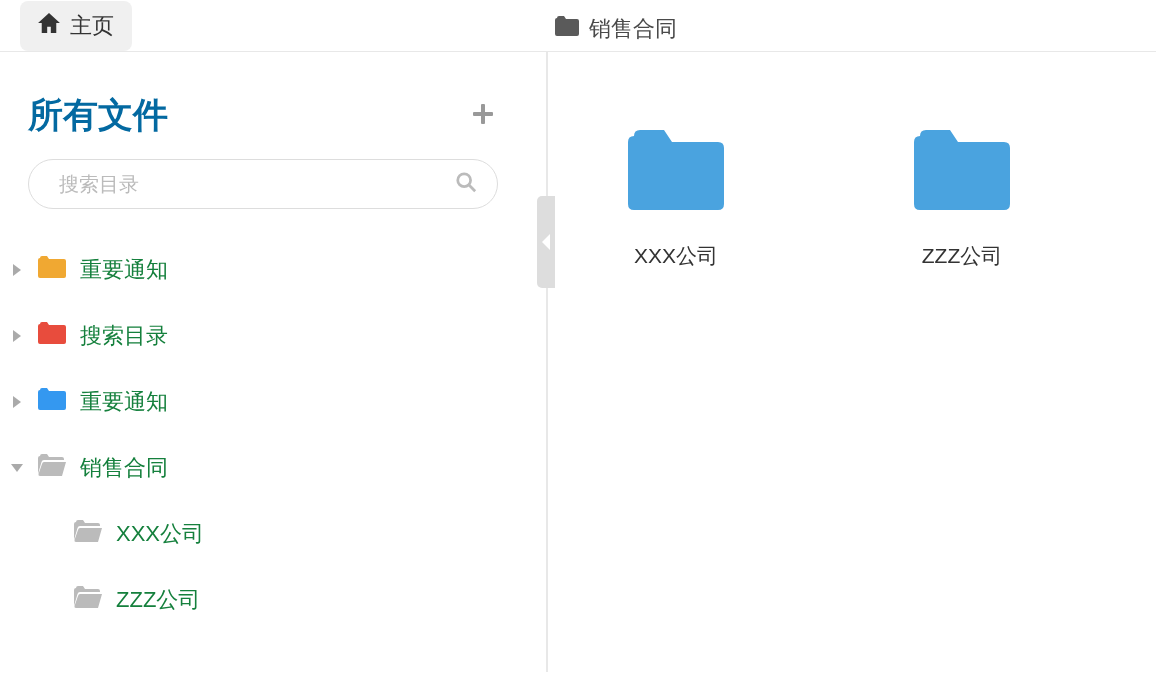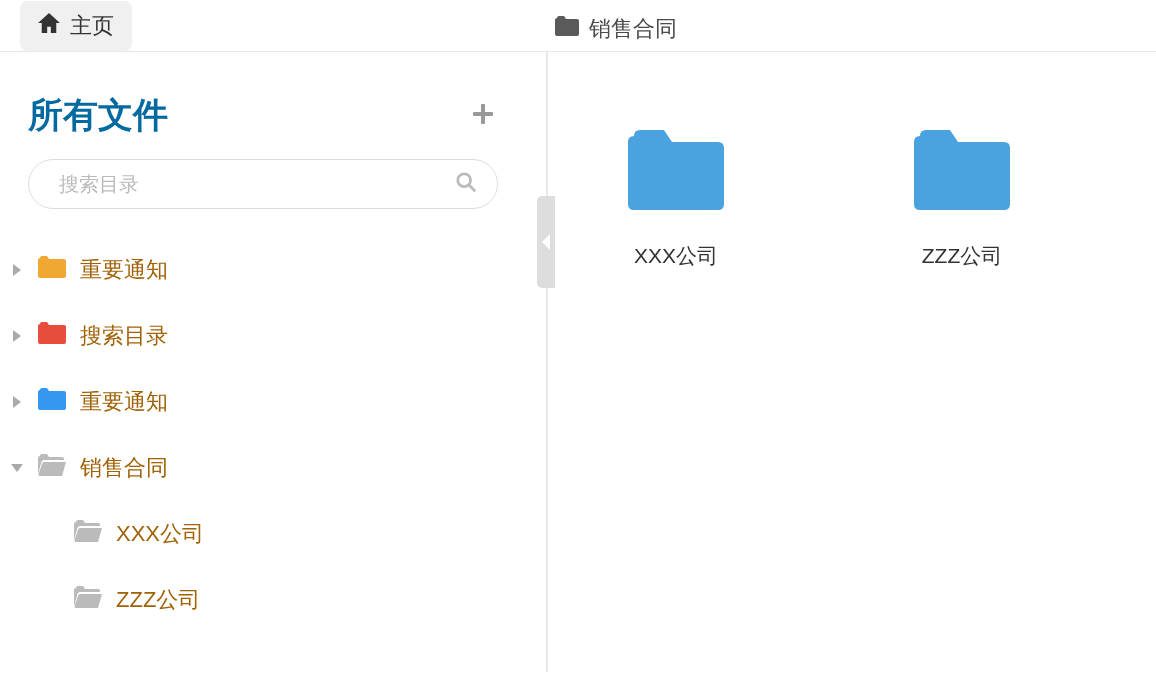--- a/index.html
+++ b/index.html
@@ -97,21 +97,21 @@
       color: #bbb;
     }
     .tree {
       padding-top: 10px;
     }
     .tree-item {
       display: flex;
       align-items: center;
       padding: 18px 0 18px 10px;
       font-size: 22px;
-      color: #a16207;
+      color: #15803d;
       cursor: pointer;
       gap: 14px;
     }
     .tree-item.child {
       padding-left: 74px;
     }
     .chevron {
       width: 14px;
       color: #aaa;
       font-size: 14px;

